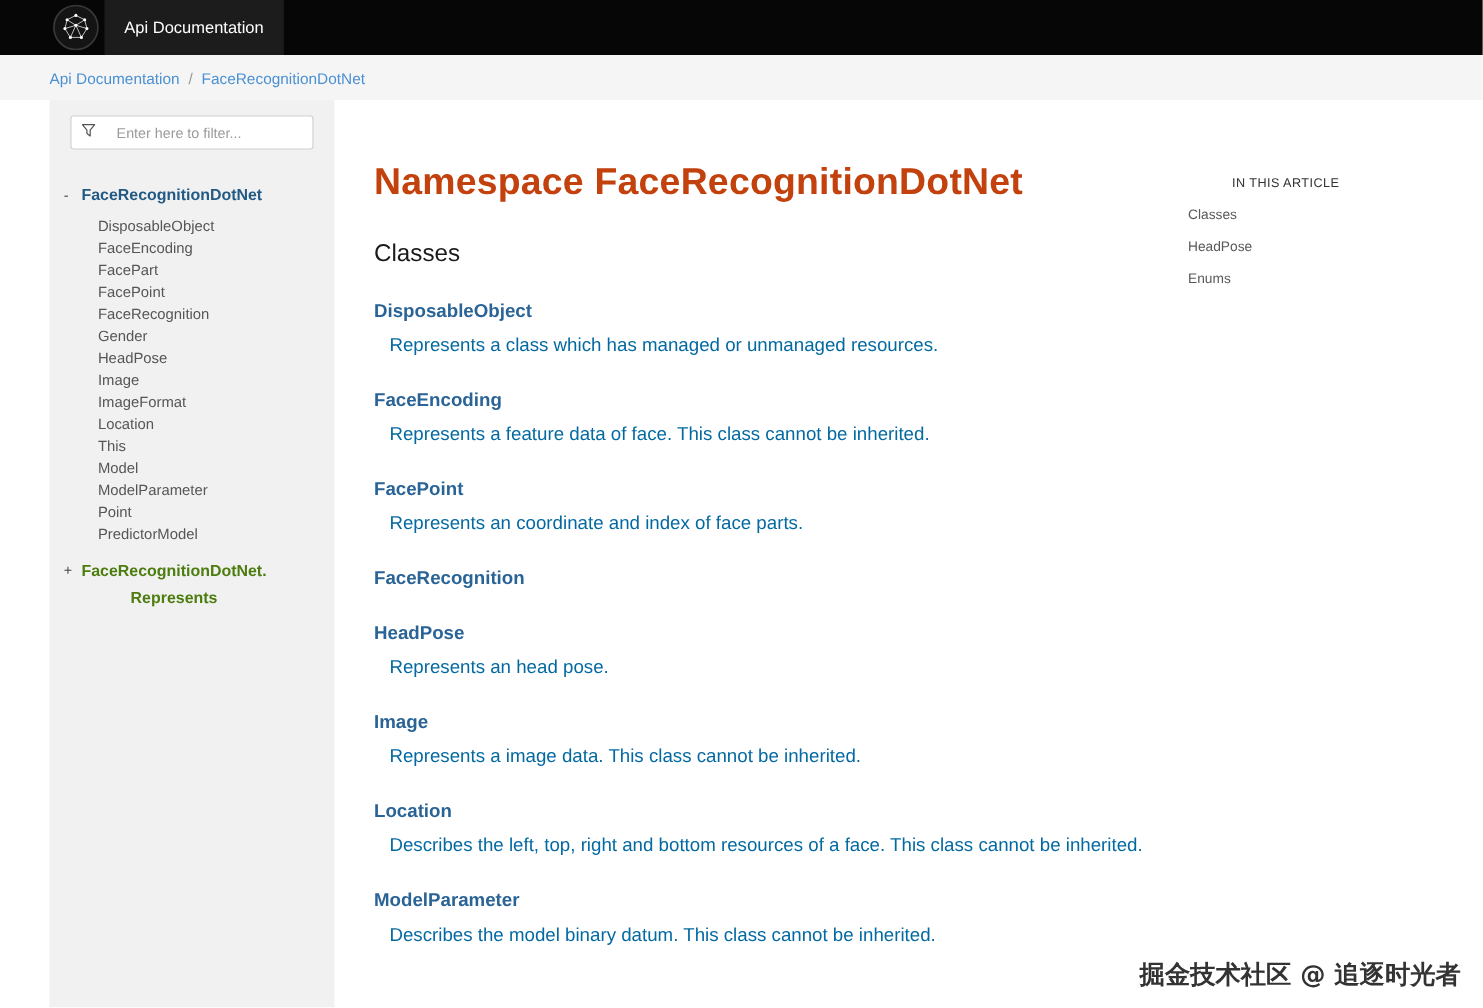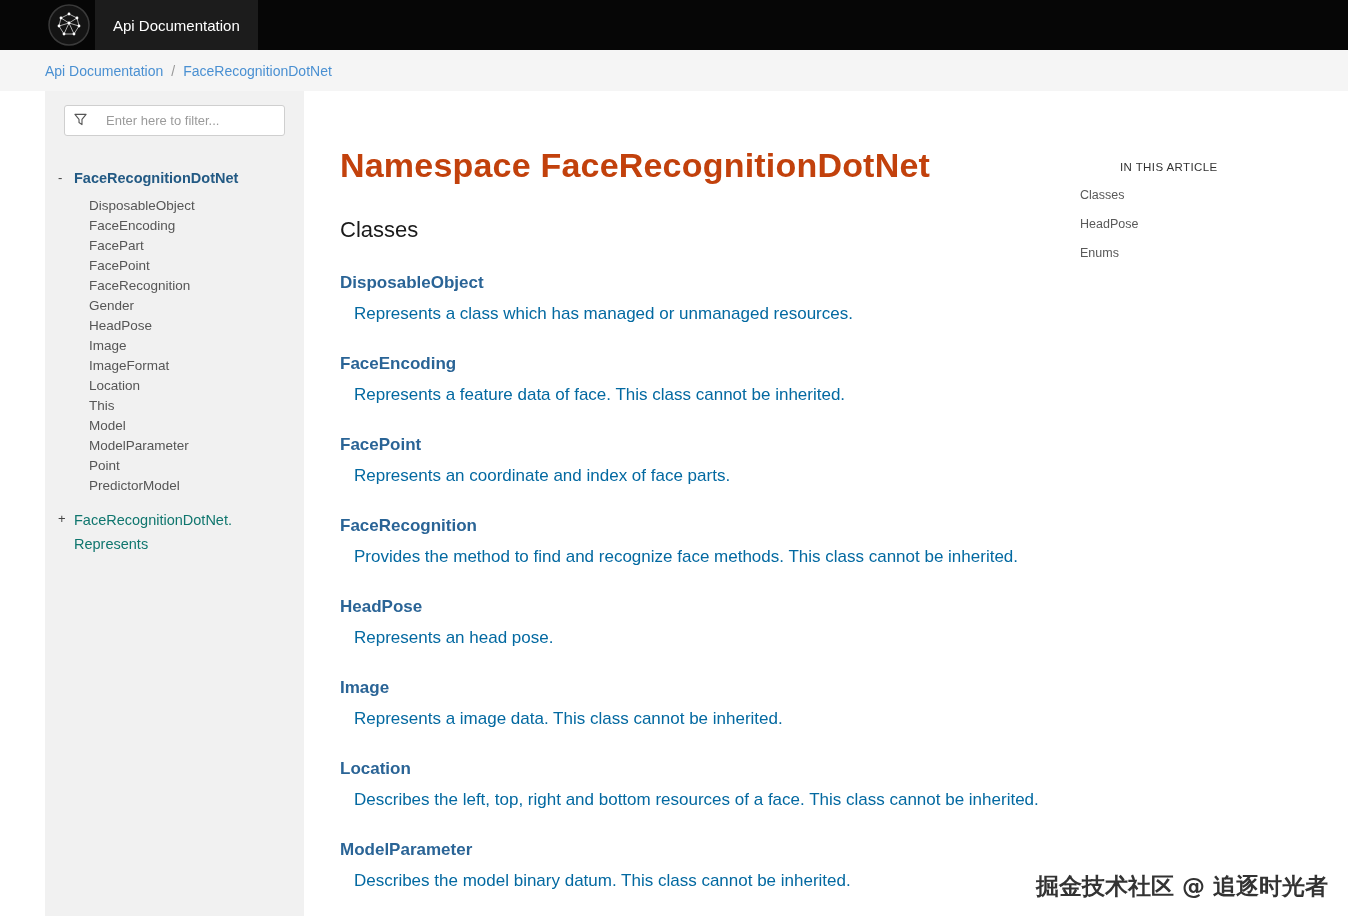--- a/index.html
+++ b/index.html
@@ -28,22 +28,22 @@
   .filterbox input { border:none; outline:none; flex:1; font-size:13px; color:#333;
                      font-family:"Liberation Sans", sans-serif; background:transparent; }
   .filterbox input::placeholder { color:#9b9b9b; }
   .tree { margin-top:31px; }
   .tree-row { display:flex; padding-left:13px; line-height:22px; }
   .toggle { width:16px; font-size:13px; color:#444; cursor:pointer; flex-shrink:0; }
   .root-link { font-size:14.5px; font-weight:bold; color:#235a84; text-decoration:none; cursor:pointer; }
   .tree-children { margin-top:7px; padding-left:44px; display:flex; flex-direction:column; }
   .tree-children a { font-size:13.5px; color:#565656; line-height:20px; text-decoration:none; cursor:pointer; }
   .tree-ext { margin-top:12px; }
-  .ext-link { font-size:14.5px; font-weight:normal; color:#0f766e; line-height:24px;
-              text-decoration:none; cursor:pointer; display:block; }
+  .ext-link { font-size:14.5px; font-weight:bold; color:#4d7c0f; line-height:24px;
+              text-decoration:none; cursor:pointer; display:block;text-align:center; }
 
   
   main { flex:1; padding:55px 20px 0 36px; }
   h1 { font-size:34px; font-weight:700; color:#c2410c; letter-spacing:.2px; }
   h2.section { font-size:22px; font-weight:400; color:#1a1a1a; margin-top:32px; }
   .class-entry { margin-top:30px; }
   .class-link { display:inline-block; font-size:17px; font-weight:bold; color:#2a6496;
                 text-decoration:none; cursor:pointer; }
   .class-entry p { margin:11px 0 0 14px; font-size:17px; color:#0369a1; }
 
@@ -143,21 +143,20 @@
     <section class="class-entry">
       <a class="class-link">FaceEncoding</a>
       <p>Represents a feature data of face. This class cannot be inherited.</p>
     </section>
     <section class="class-entry">
       <a class="class-link">FacePoint</a>
       <p>Represents an coordinate and index of face parts.</p>
     </section>
     <section class="class-entry">
       <a class="class-link">FaceRecognition</a>
-      <p>Provides the method to find and recognize face methods. This class cannot be inherited.</p>
     </section>
     <section class="class-entry">
       <a class="class-link">HeadPose</a>
       <p>Represents an head pose.</p>
     </section>
     <section class="class-entry">
       <a class="class-link">Image</a>
       <p>Represents a image data. This class cannot be inherited.</p>
     </section>
     <section class="class-entry">

